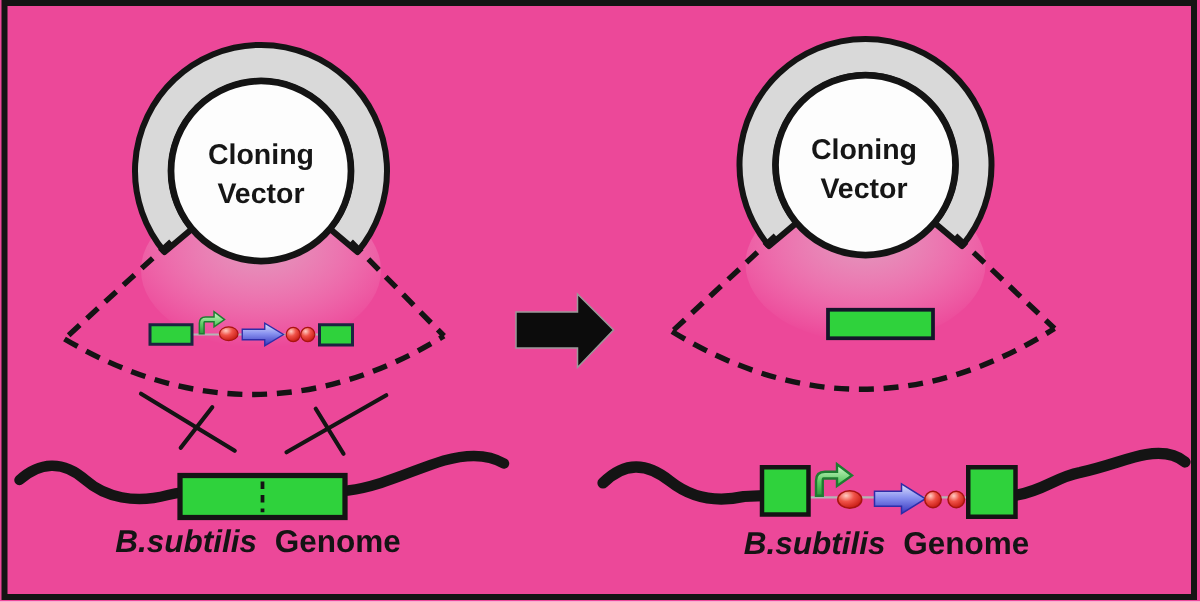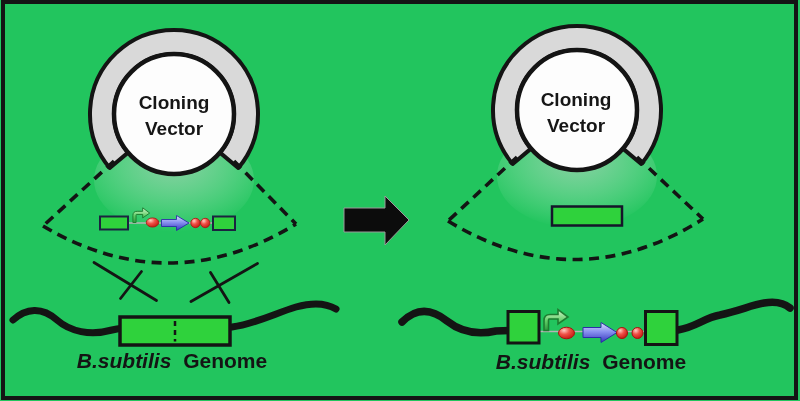--- a/index.html
+++ b/index.html
@@ -1,16 +1,16 @@
 <!DOCTYPE html>
 <html><head>
 <meta charset="utf-8">
 <style>
   html,body{margin:0;padding:0;background:#ffffff;}
-  .stage{width:800px;height:401px;position:relative;overflow:hidden;background:#22c55e;}
+  .stage{width:800px;height:401px;position:relative;overflow:hidden;background:#ec4899;}
   svg{display:block;}
   text{font-family:"Liberation Sans","DejaVu Sans",sans-serif;}
   .vec-label{font-size:19px;font-weight:700;fill:#161616;}
   .genome-label{font-size:21px;font-weight:700;fill:#141414;}
   .genome-label .it{font-style:italic;}
 </style>
 </head>
 <body>
 
 <div class="stage">

